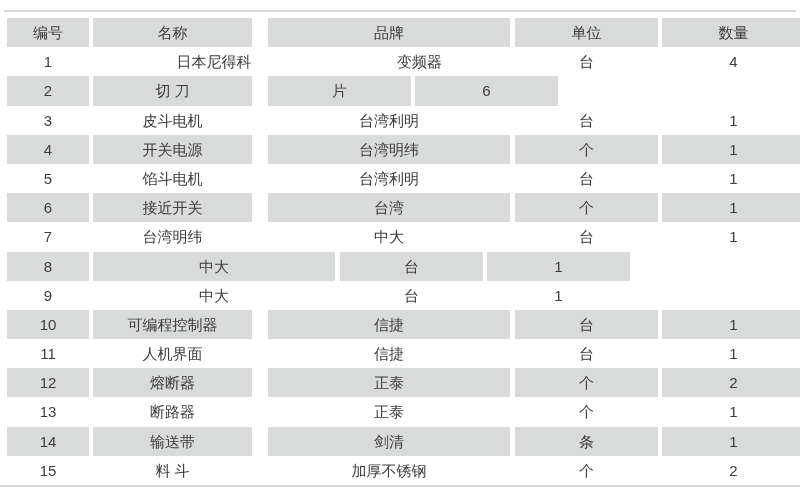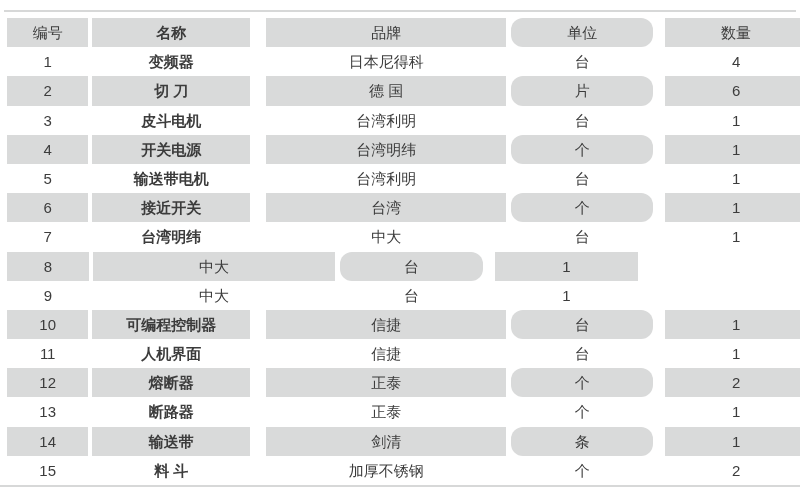--- a/index.html
+++ b/index.html
@@ -47,52 +47,51 @@
   .td {
     text-align: center;
     font-size: 15px;
     white-space: nowrap;
     overflow: hidden;
   }
   .thead .td { background: #d9dada; }
   .row-gray .td { background: #d9dada; }
   .row-white .td { background: #ffffff; }
   .c1 { width: 82px;  margin-right: 4px; }
-  .c2 { width: 159px; margin-right: 16px; font-weight: bold; }
+  .c2 { width: 159px; margin-right: 16px; }
   .c3 { width: 242px; margin-right: 5px; }
-  .c4 { width: 143px; margin-right: 12px; border-radius: 12px; }
+  .c4 { width: 143px; margin-right: 4px; }
   .c5 { width: 143px; }
 </style>
 </head>
 <body>
 
 <div class="canvas">
   <div class="top-line"></div>
 
   <div class="table">
     <div class="tr thead">
       <div class="td c1">编号</div>
       <div class="td c2">名称</div>
       <div class="td c3">品牌</div>
       <div class="td c4">单位</div>
       <div class="td c5">数量</div>
     </div>
     <div id="tbody">
   <div class="tr row-white">
     <div class="td c1">1</div>
+    <div class="td c3">日本尼得科</div>
     <div class="td c2">变频器</div>
-    <div class="td c3">日本尼得科</div>
     <div class="td c4">台</div>
     <div class="td c5">4</div>
   </div>
 
   <div class="tr row-gray">
     <div class="td c1">2</div>
     <div class="td c2">切 刀</div>
-    <div class="td c3">德 国</div>
     <div class="td c4">片</div>
     <div class="td c5">6</div>
   </div>
 
   <div class="tr row-white">
     <div class="td c1">3</div>
     <div class="td c2">皮斗电机</div>
     <div class="td c3">台湾利明</div>
     <div class="td c4">台</div>
     <div class="td c5">1</div>
@@ -101,21 +100,21 @@
   <div class="tr row-gray">
     <div class="td c1">4</div>
     <div class="td c2">开关电源</div>
     <div class="td c3">台湾明纬</div>
     <div class="td c4">个</div>
     <div class="td c5">1</div>
   </div>
 
   <div class="tr row-white">
     <div class="td c1">5</div>
-    <div class="td c2">输送带电机</div>
+    <div class="td c2">馅斗电机</div>
     <div class="td c3">台湾利明</div>
     <div class="td c4">台</div>
     <div class="td c5">1</div>
   </div>
 
   <div class="tr row-gray">
     <div class="td c1">6</div>
     <div class="td c2">接近开关</div>
     <div class="td c3">台湾</div>
     <div class="td c4">个</div>

